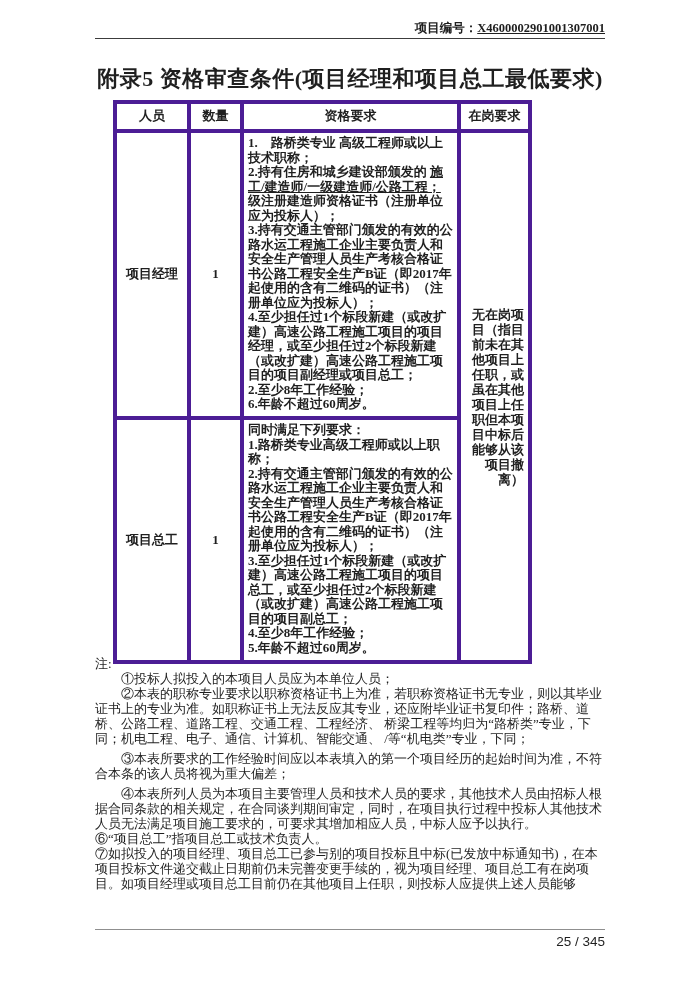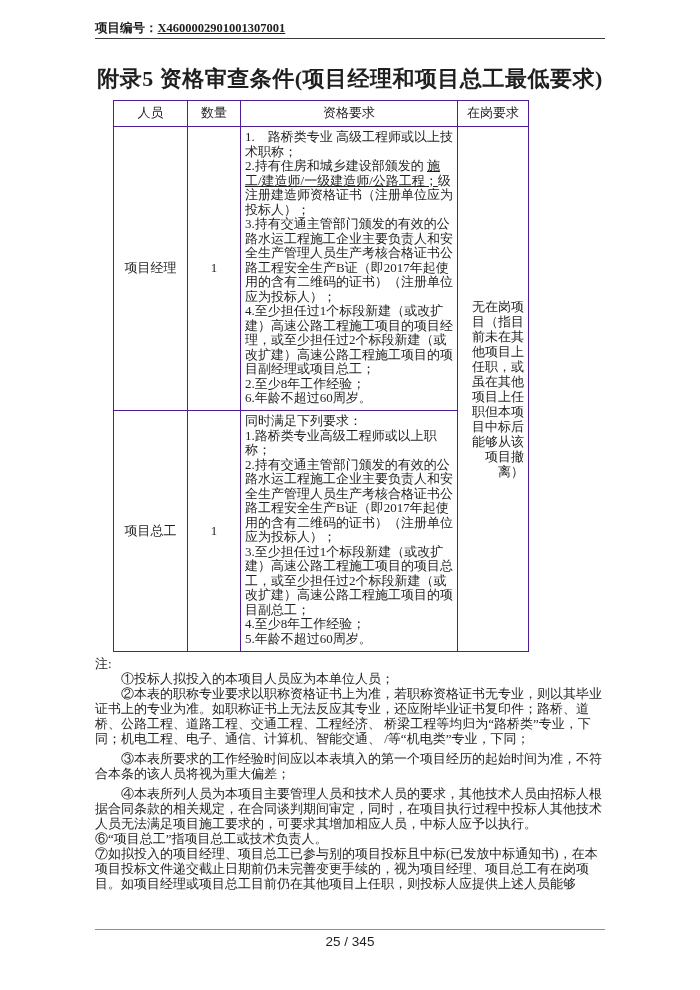--- a/index.html
+++ b/index.html
@@ -8,43 +8,44 @@
     width:700px; height:990px;
     background:#ffffff;
     font-family:"Liberation Serif","DejaVu Serif",serif;
     color:#1f1f1f;
     overflow:hidden;
   }
 
   
   .doc-header {
     position:absolute; top:20px; left:95px; right:95px;
+    text-align:right;
     font-size:12.5px; font-weight:bold; line-height:16px;
     padding-bottom:2px;
     border-bottom:1.5px solid #3c3c3c;
   }
   .proj-num { text-decoration:underline; }
 
   
   .doc-title {
     position:absolute; top:64px; left:0; width:100%;
     margin:0; text-align:center;
     font-size:22px; font-weight:bold; letter-spacing:0.5px;
   }
 
   
   .qual-table {
     position:absolute; top:100px; left:113px;
     width:415px; border-collapse:collapse; table-layout:fixed;
     font-size:13px; line-height:14.5px;
   }
   .qual-table th, .qual-table td {
-    border:1px solid #4c1d95;
+    border:4px solid #4c1d95;
     padding:3px 4px;
-    font-weight:normal;
+    font-weight:bold;
   }
   .qual-table thead th { height:19px; text-align:center; vertical-align:middle; }
   .c-role, .c-qty { text-align:center; vertical-align:middle; }
   .r1 .c-role { height:277px; }
   .r2 .c-role { height:234px; }
   .c-req { vertical-align:top; text-align:left; word-break:break-all; }
   .c-duty { vertical-align:middle; text-align:right; word-break:break-all; padding:4px 6px; line-height:15px; }
   .req-line { margin:0; }
   .u { text-decoration:underline; }
 
@@ -55,21 +56,21 @@
   }
   .notes-label { text-indent:0; }
   .note-para { text-indent:2em; }
   .note-para.no-indent { text-indent:0; }
   .note-para.gap { margin-top:5px; }
 
   
   .doc-footer {
     position:absolute; top:929px; left:95px; right:95px;
     border-top:1px solid #8f8f8f;
-    text-align:center;
+    text-align:right;
     font-family:"Liberation Sans","DejaVu Sans",sans-serif;
     font-size:13.5px; padding-top:4px;
   }
 </style>
 </head>
 <body>
 
 <div class="page">
 
   <div class="doc-header">

